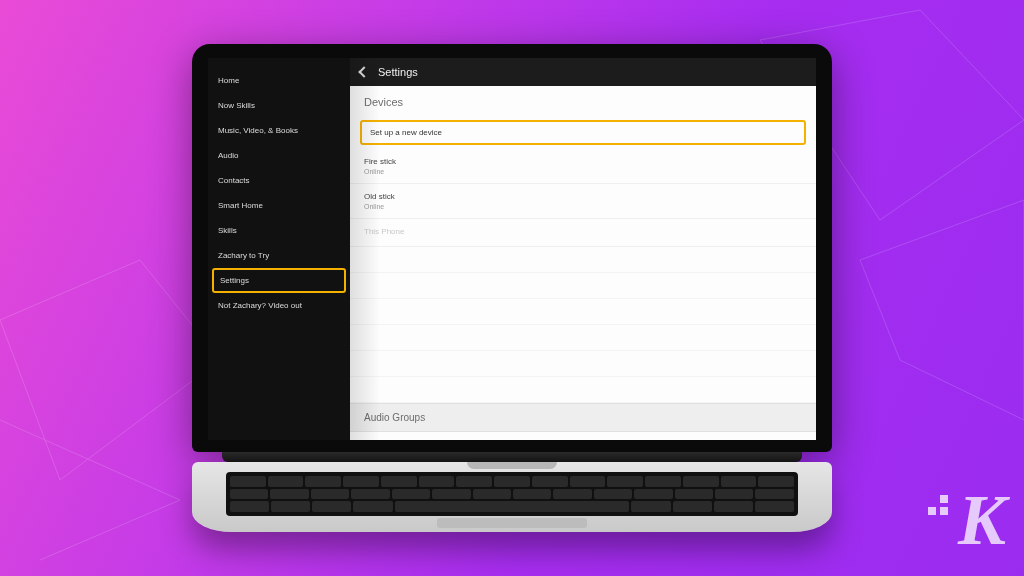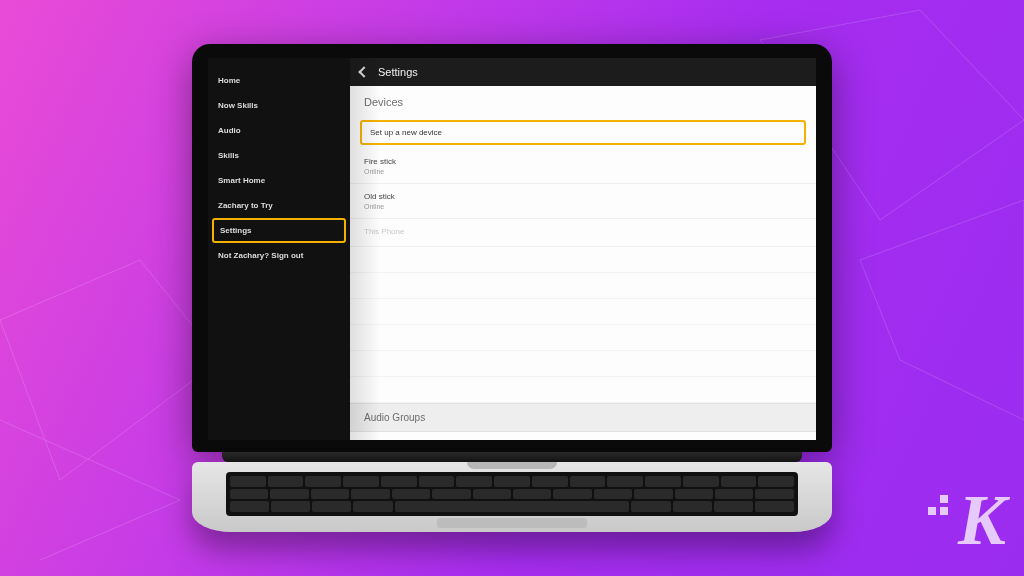--- a/index.html
+++ b/index.html
@@ -84,21 +84,20 @@
     color: #dcdcdc;
     font-size: 8px;
     padding: 10px 0;
     display: flex;
     flex-direction: column;
   }
   .side-item {
     padding: 8px 10px;
     cursor: pointer;
     white-space: nowrap;
-    font-weight: bold;
   }
   .side-item.selected {
     border: 2px solid #f5b100;
     border-radius: 3px;
     margin: 0 4px;
     padding: 6px 6px;
   }
 
   .main {
     flex: 1;
@@ -199,26 +198,28 @@
   </svg>
 </div>
 
 <div class="laptop">
   <div class="screen-bezel">
     <div class="screen">
 
       <nav class="sidebar">
         <div class="side-item">Home</div>
         <div class="side-item">Now Skills</div>
+        <div class="side-item">Music, Video, &amp; Books</div>
         <div class="side-item">Audio</div>
+        <div class="side-item">Contacts</div>
+        <div class="side-item">Smart Home</div>
         <div class="side-item">Skills</div>
-        <div class="side-item">Smart Home</div>
         <div class="side-item">Zachary to Try</div>
         <div class="side-item selected">Settings</div>
-        <div class="side-item">Not Zachary? Sign out</div>
+        <div class="side-item">Not Zachary? Video out</div>
       </nav>
 
       <main class="main">
         <div class="topbar">
           <span class="back-icon"></span>
           <span>Settings</span>
         </div>
         <div class="content">
           <div class="section-title">Devices</div>
 

